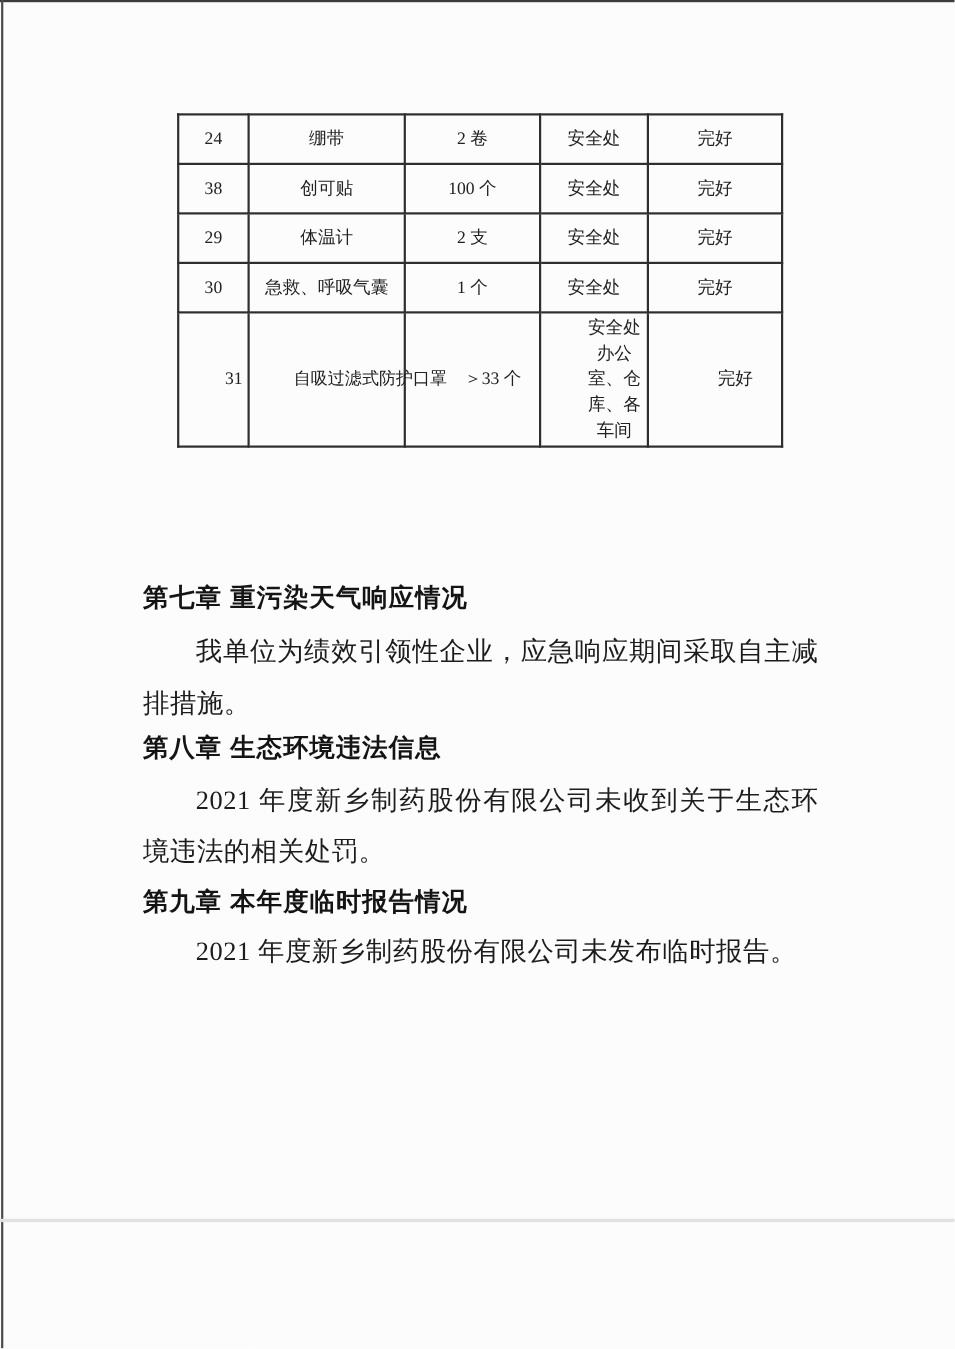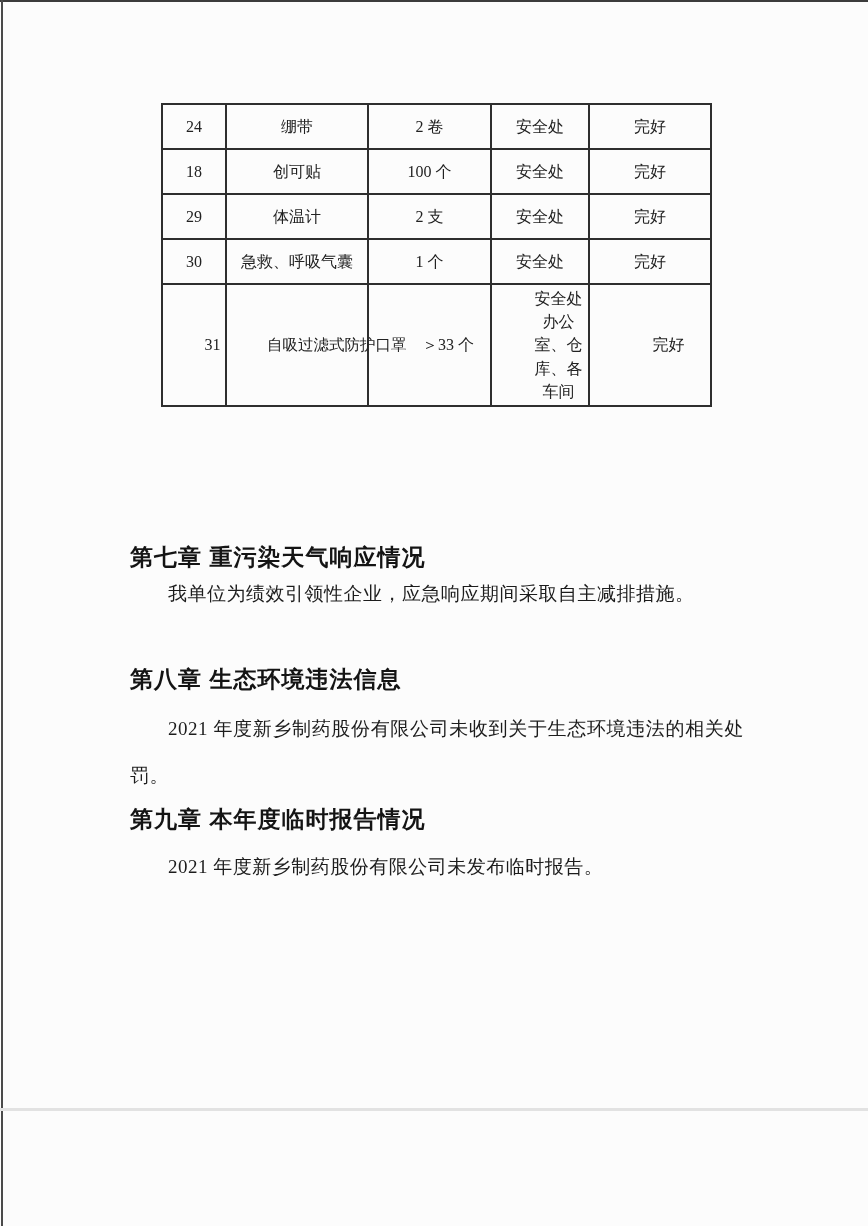--- a/index.html
+++ b/index.html
@@ -76,28 +76,28 @@
     line-height: 32px;
     color: #141414;
     letter-spacing: 1px;
     white-space: nowrap;
   }
   .section-paragraph {
     position: absolute;
     left: 130px;
     width: 614px;
     margin: 0;
-    font-size: 19px;
+    font-size: 24px;
     line-height: 47px;
     letter-spacing: 0.5px;
     text-align: justify;
     text-indent: 2em;
     color: #1c1c1c;
   }
-  .h7 { top: 541px; text-align: center; }
+  .h7 { top: 527px; text-align: center; }
   .p7 { top: 570px; }
   .h8 { top: 663px; }
   .p8 { top: 705px; }
   .h9 { top: 803px; }
   .p9 { top: 843px; }
 </style>
 </head>
 <body>
 
 <div class="page">
@@ -117,21 +117,21 @@
       </colgroup>
       <tbody>
         <tr class="row-normal">
           <td>24</td>
           <td>绷带</td>
           <td>2 卷</td>
           <td>安全处</td>
           <td>完好</td>
         </tr>
         <tr class="row-normal">
-          <td>18</td>
+          <td>38</td>
           <td>创可贴</td>
           <td>100 个</td>
           <td>安全处</td>
           <td>完好</td>
         </tr>
         <tr class="row-normal">
           <td>29</td>
           <td>体温计</td>
           <td>2 支</td>
           <td>安全处</td>

